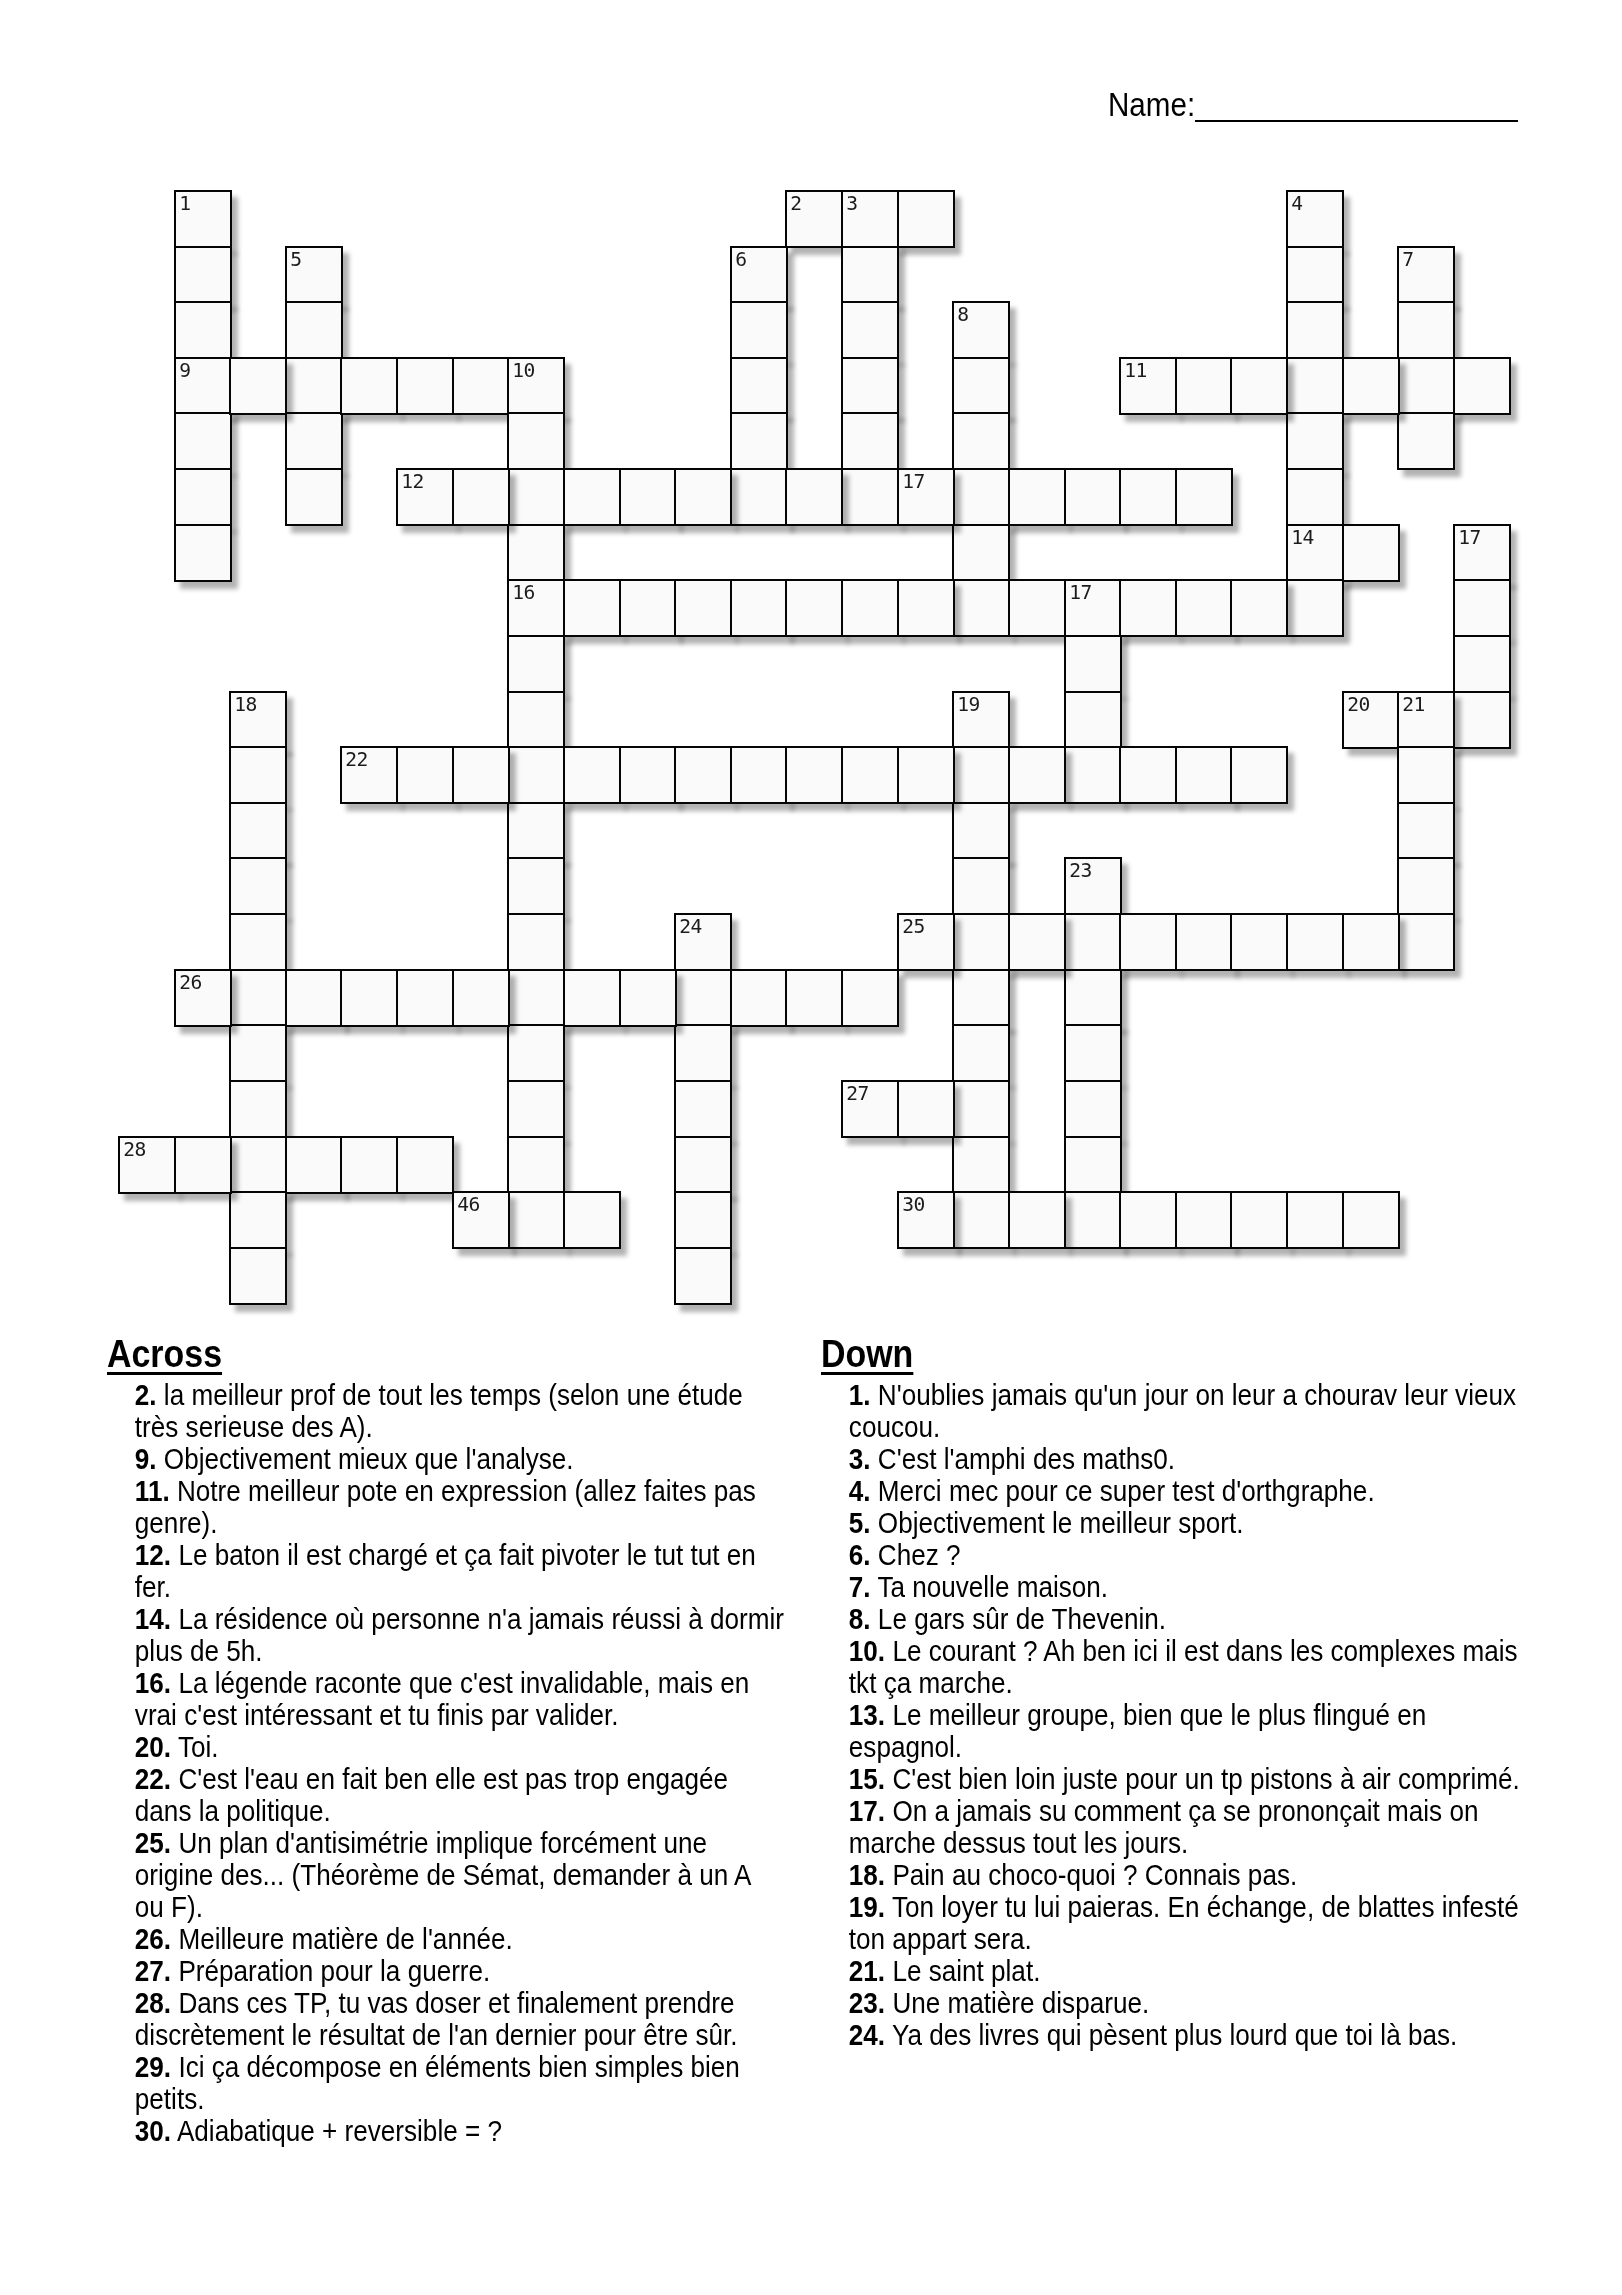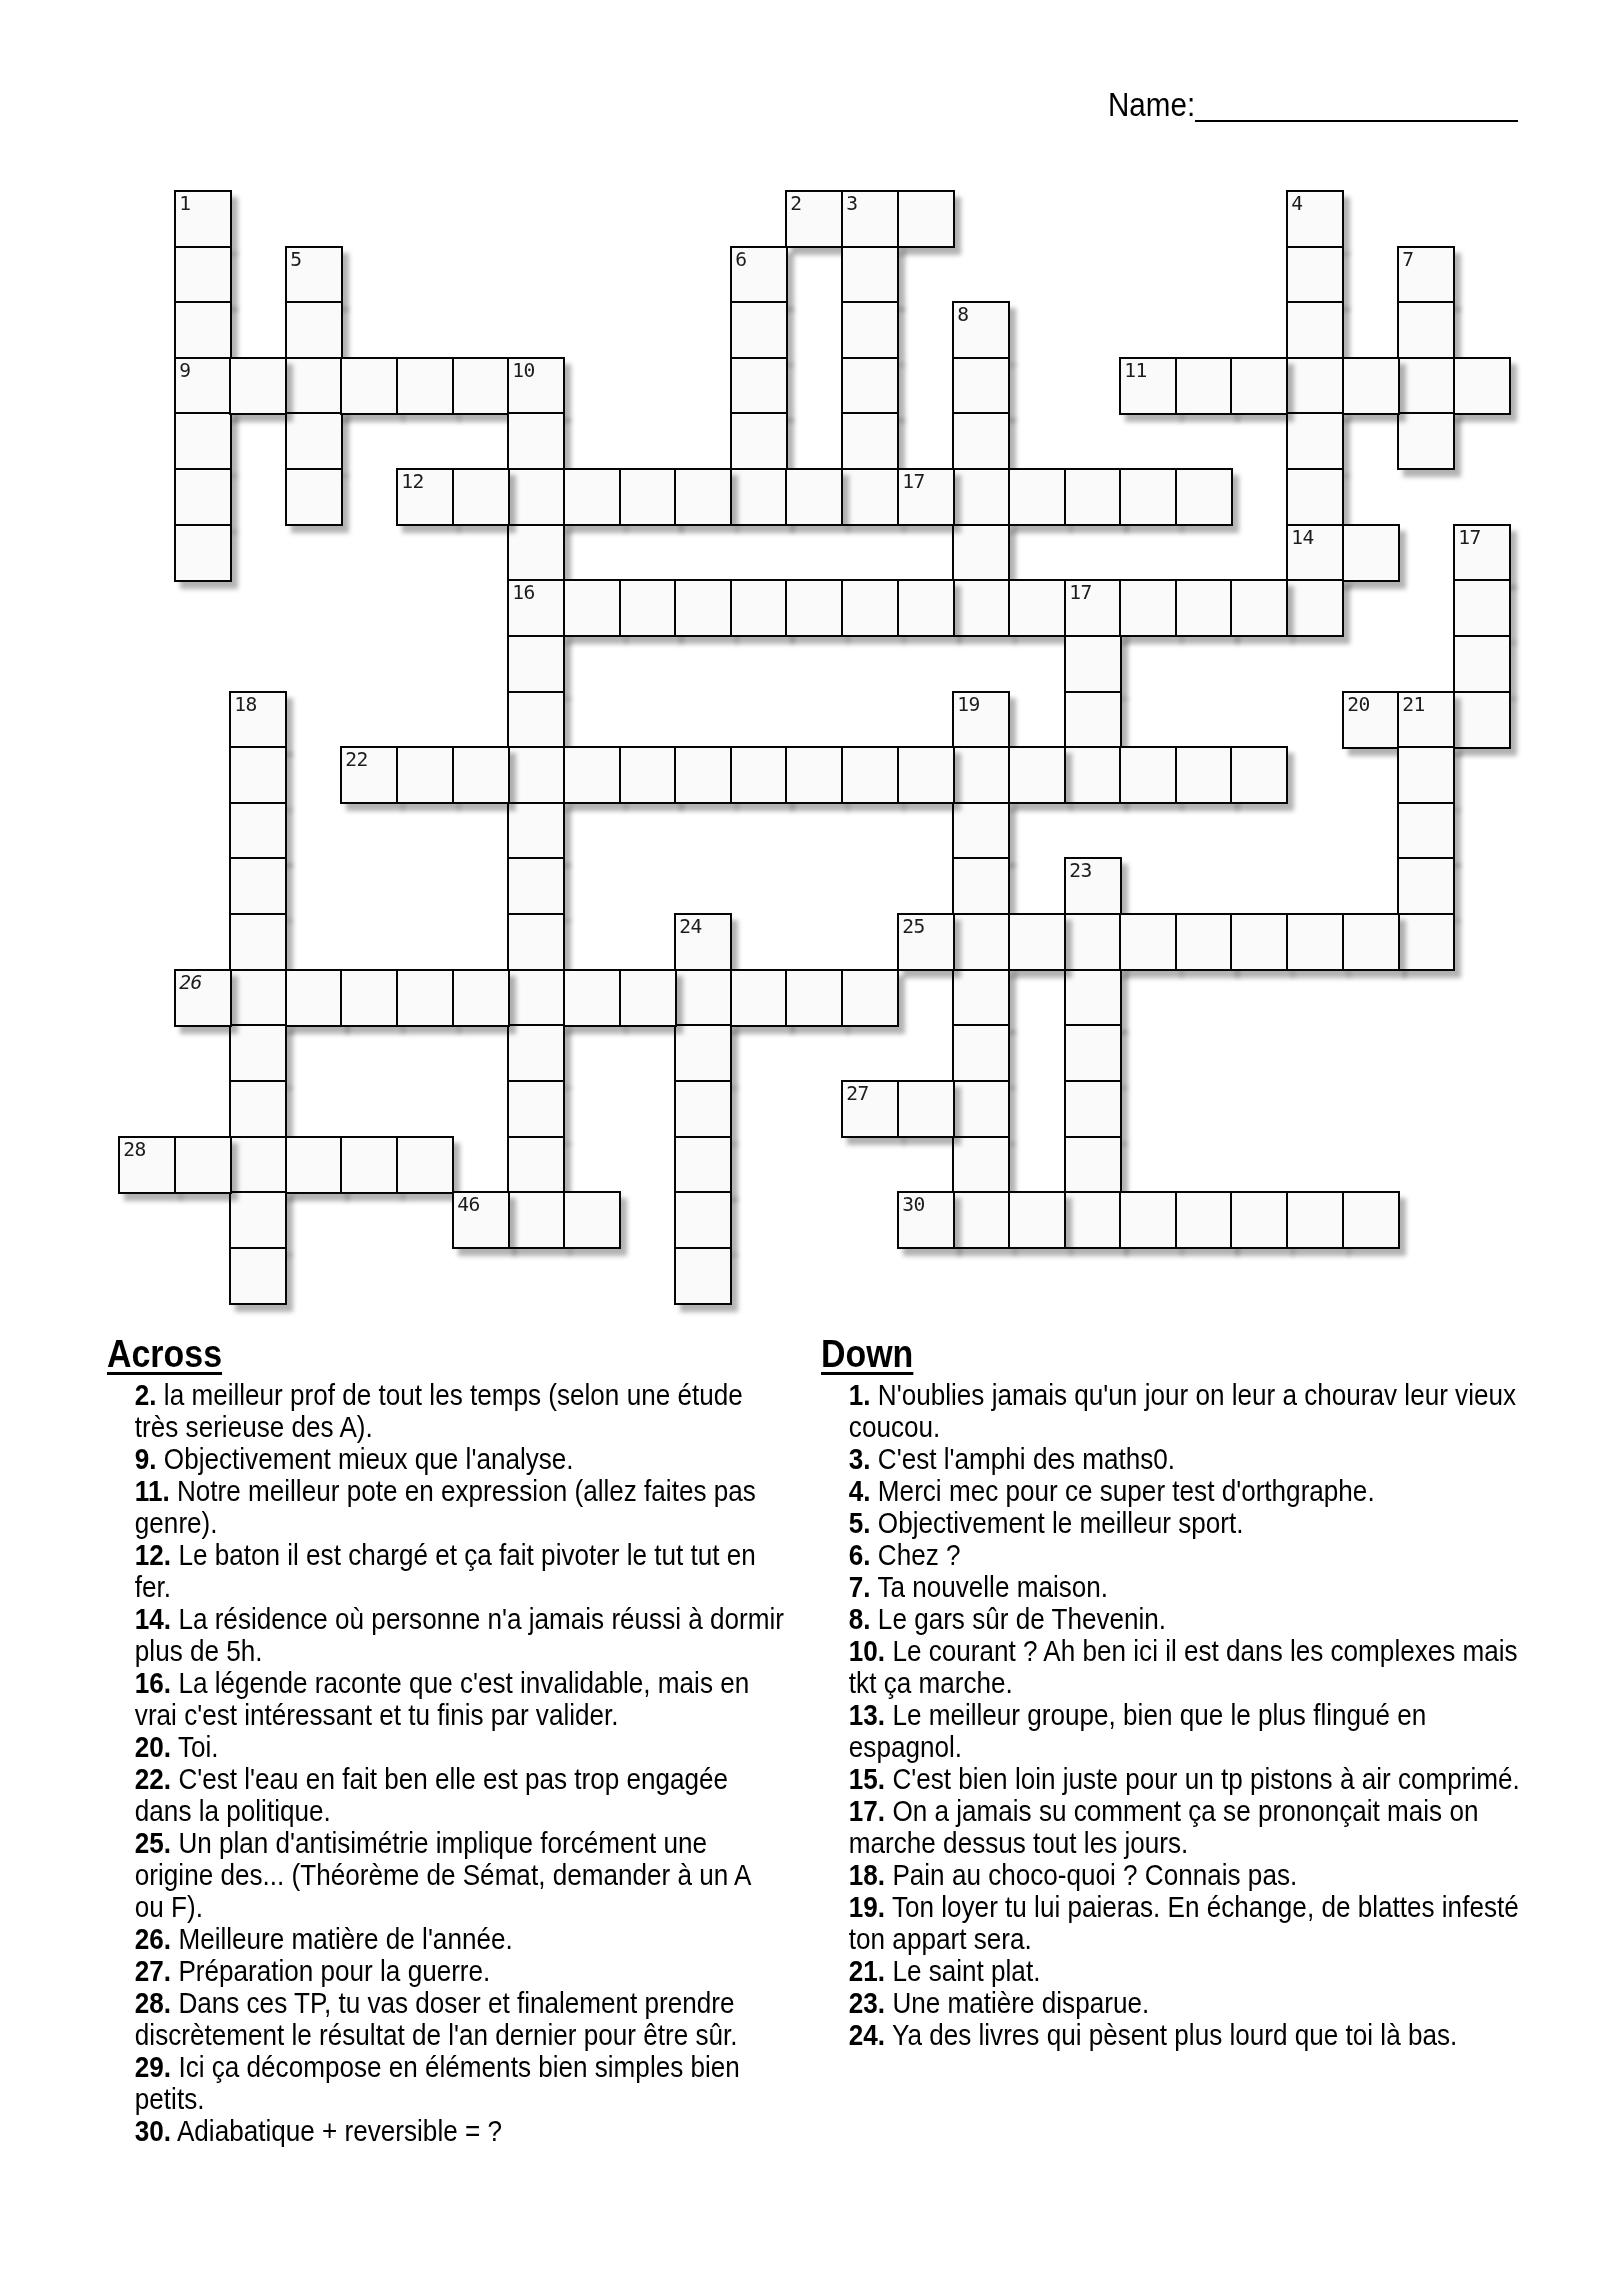--- a/index.html
+++ b/index.html
@@ -253,21 +253,21 @@
       <div class="cell" style="left: 556px; top: 1057px;"></div>
       <div class="cell" style="left: 779px; top: 723px;">
         <span class="cell-num">25</span>
       </div>
       <div class="cell" style="left: 890px; top: 723px;"></div>
       <div class="cell" style="left: 1001px; top: 723px;"></div>
       <div class="cell" style="left: 1057px; top: 723px;"></div>
       <div class="cell" style="left: 1112px; top: 723px;"></div>
       <div class="cell" style="left: 1168px; top: 723px;"></div>
       <div class="cell" style="left: 1224px; top: 723px;"></div>
-      <div class="cell" style="left: 56px; top: 779px; font-style: italic;">
+      <div class="cell" style="left: 56px; top: 779px;">
         <span class="cell-num">26</span>
       </div>
       <div class="cell" style="left: 167px; top: 779px;"></div>
       <div class="cell" style="left: 222px; top: 779px;"></div>
       <div class="cell" style="left: 278px; top: 779px;"></div>
       <div class="cell" style="left: 334px; top: 779px;"></div>
       <div class="cell" style="left: 445px; top: 779px;"></div>
       <div class="cell" style="left: 501px; top: 779px;"></div>
       <div class="cell" style="left: 612px; top: 779px;"></div>
       <div class="cell" style="left: 667px; top: 779px;"></div>

